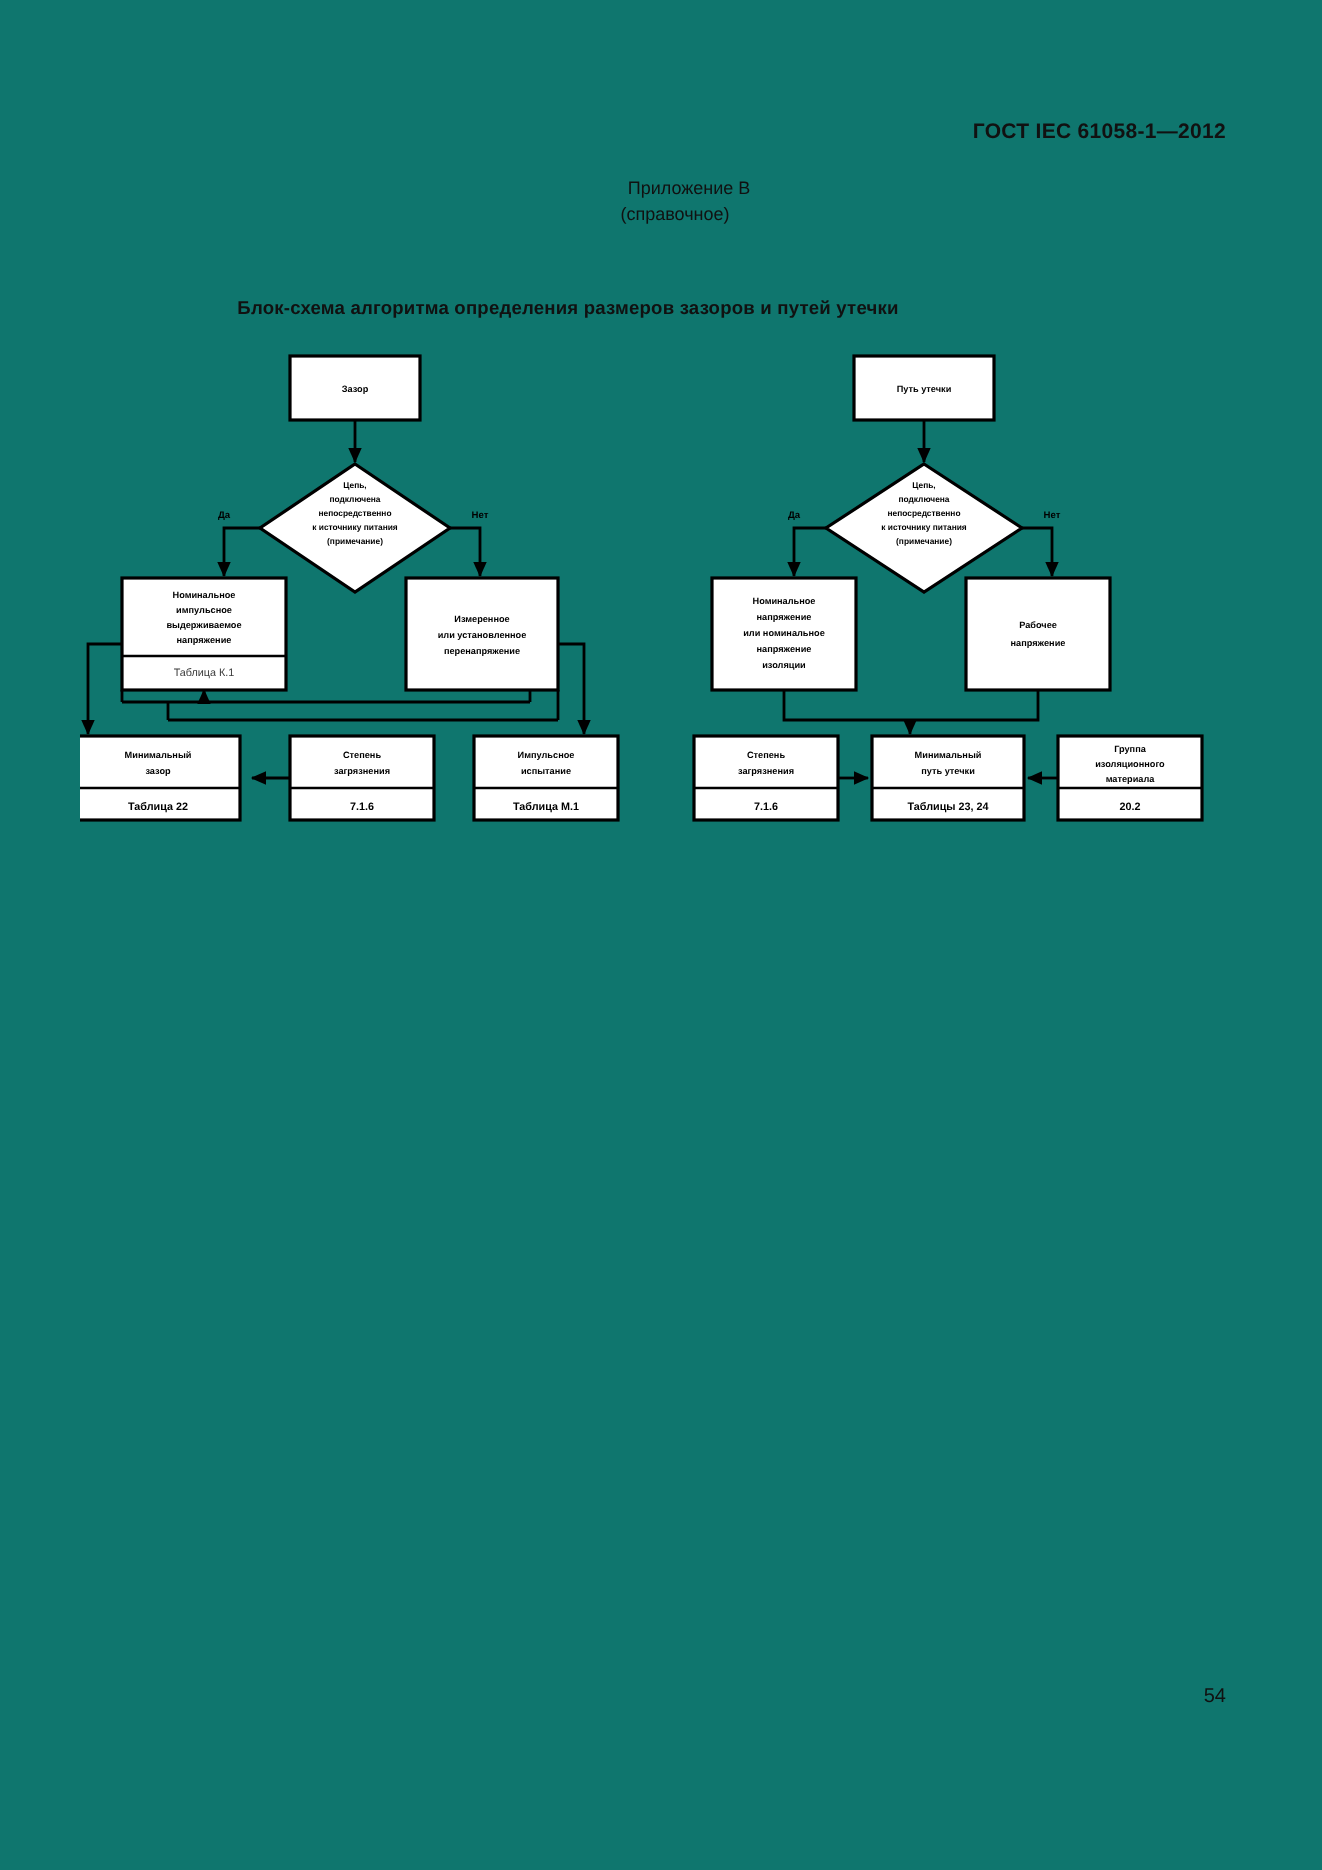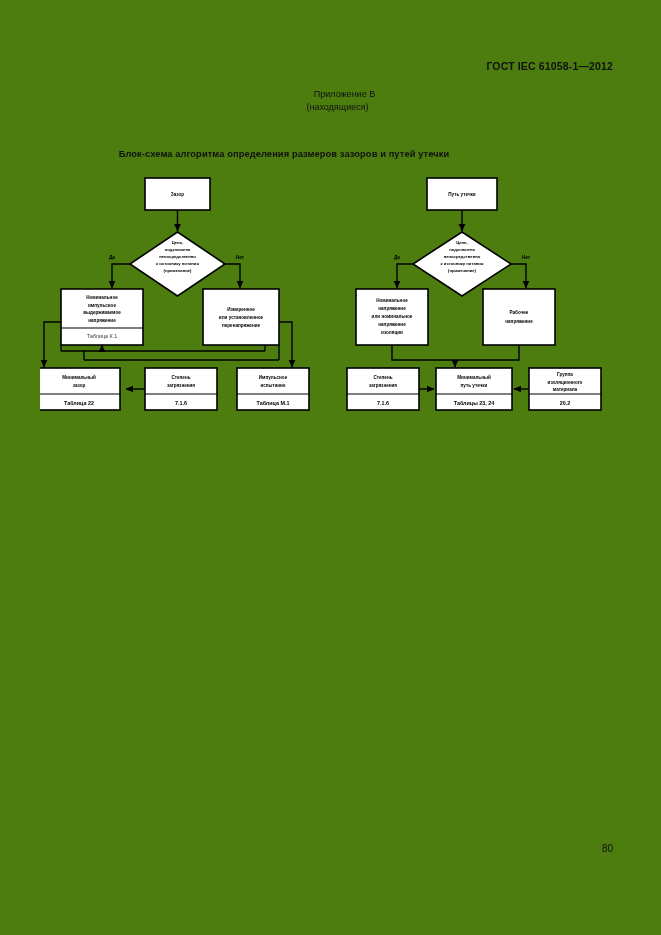--- a/index.html
+++ b/index.html
@@ -12,21 +12,21 @@
     height: 935px;
     position: relative;
     font-family: "Liberation Sans", sans-serif;
     color: #1a1a1a;
     overflow: hidden;
   }
 
   .page {
     position: absolute;
     inset: 0;
-    background: #4d7c0f;
+    background: #0f766e;
   }
 
   
   .doc-header {
     position: absolute;
     top: 60px;
     right: 48px;
     font-size: 10.5px;
     font-weight: bold;
     letter-spacing: 0.15px;
@@ -139,21 +139,21 @@
 </style>
 </head>
 <body>
 
 <div class="page">
 
   <div class="doc-header">ГОСТ IEC 61058-1—2012</div>
 
   <div class="annex-block">
     <span class="l1">Приложение В</span>
-    <span class="l2">(находящиеся)</span>
+    <span class="l2">(справочное)</span>
   </div>
 
   <div class="fig-title">Блок-схема алгоритма определения размеров зазоров и путей утечки</div>
 
   <div class="chart-area">
     <svg width="580" height="250" viewBox="0 0 580 250" xmlns="http://www.w3.org/2000/svg">
       <defs>
         <marker id="arw" markerWidth="6" markerHeight="6" refX="5" refY="3" orient="auto" markerUnits="strokeWidth">
           <path d="M0,0.6 L5.4,3 L0,5.4 z" fill="#000"></path>
         </marker>
@@ -279,15 +279,15 @@
         <line class="divider" x1="489" y1="224" x2="561" y2="224"></line>
         <text class="t-box" x="525" y="206">Группа</text>
         <text class="t-box" x="525" y="213.5">изоляционного</text>
         <text class="t-box" x="525" y="221">материала</text>
         <text class="t-ref" x="525" y="235">20.2</text>
       </g>
     </svg>
   </div>
 
 
-  <div class="page-number">80</div>
+  <div class="page-number">54</div>
 
 </div>
 
 </body></html>

